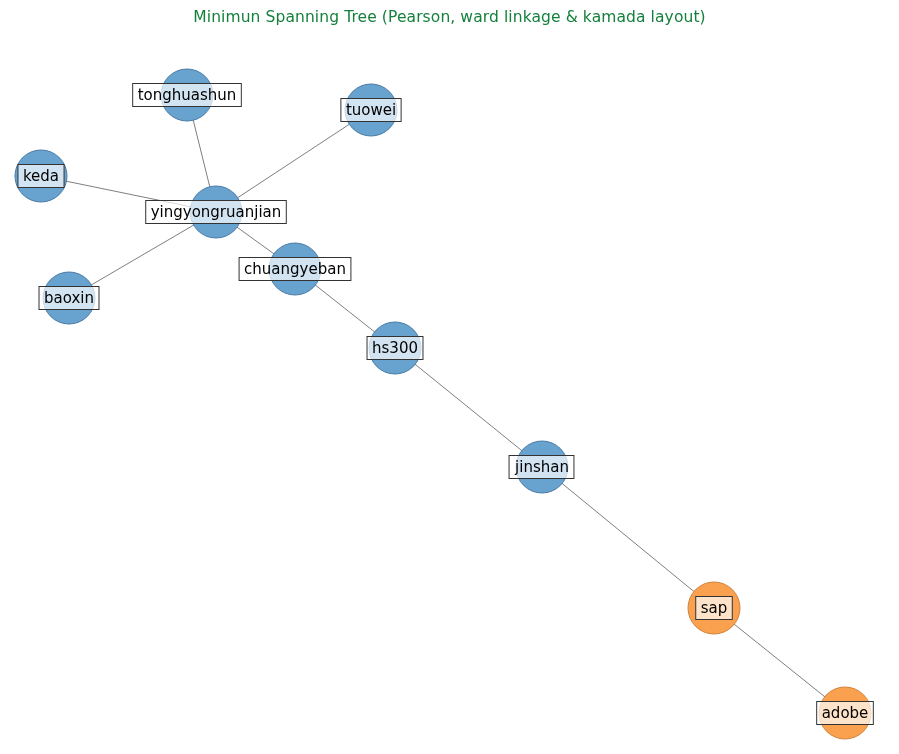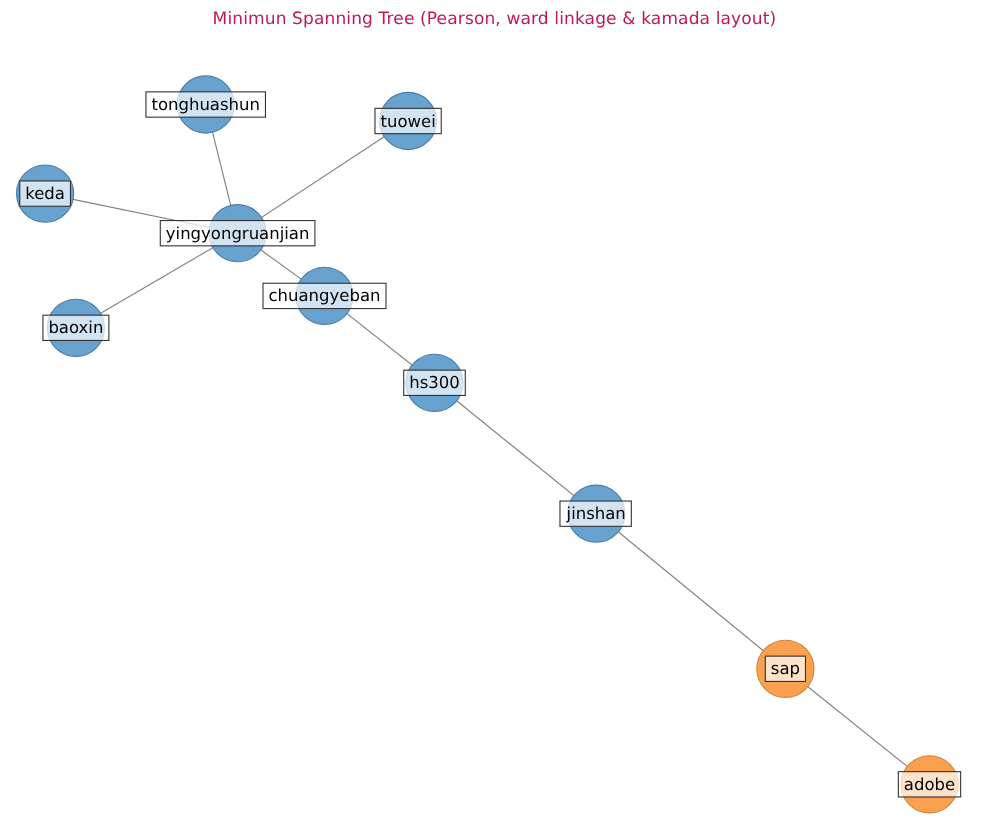--- a/index.html
+++ b/index.html
@@ -20,21 +20,21 @@
     width: 899px;
     height: 754px;
   }
   .figure-title {
     position: absolute;
     top: 8px;
     left: 0;
     width: 899px;
     text-align: center;
     font-size: 15.5px;
-    color: #be185d;
+    color: #15803d;
     letter-spacing: 0.1px;
     white-space: nowrap;
   }
   svg.graph {
     position: absolute;
     left: 0; top: 0;
   }
   svg.graph text.node-label-text {
     font-family: "DejaVu Sans", sans-serif;
     font-size: 15px;

